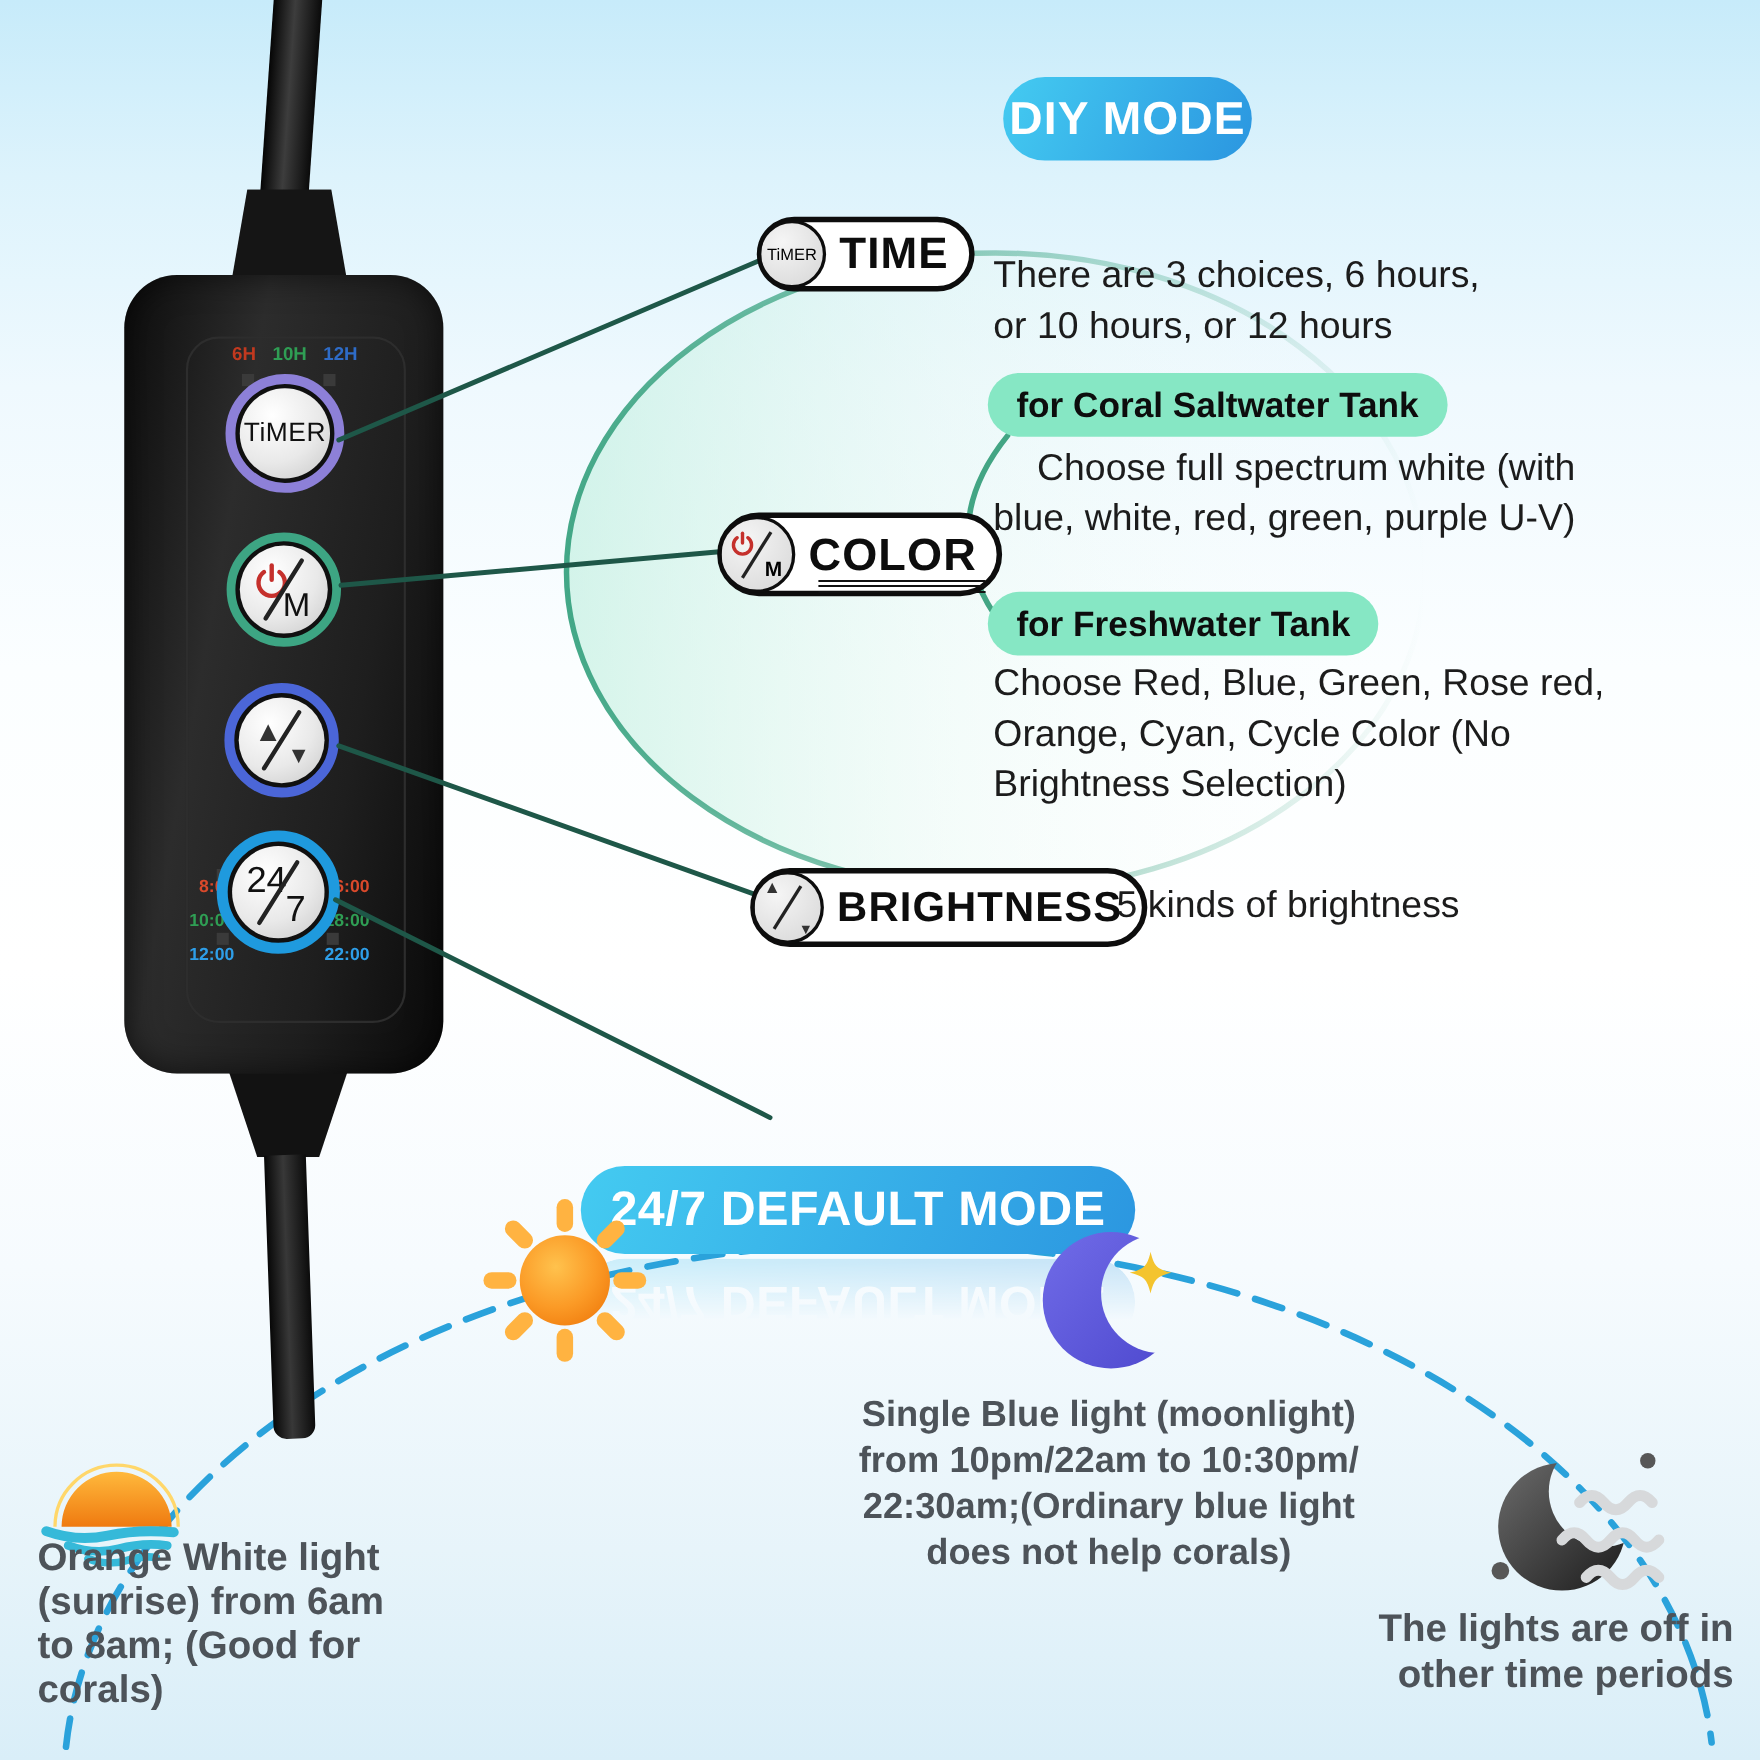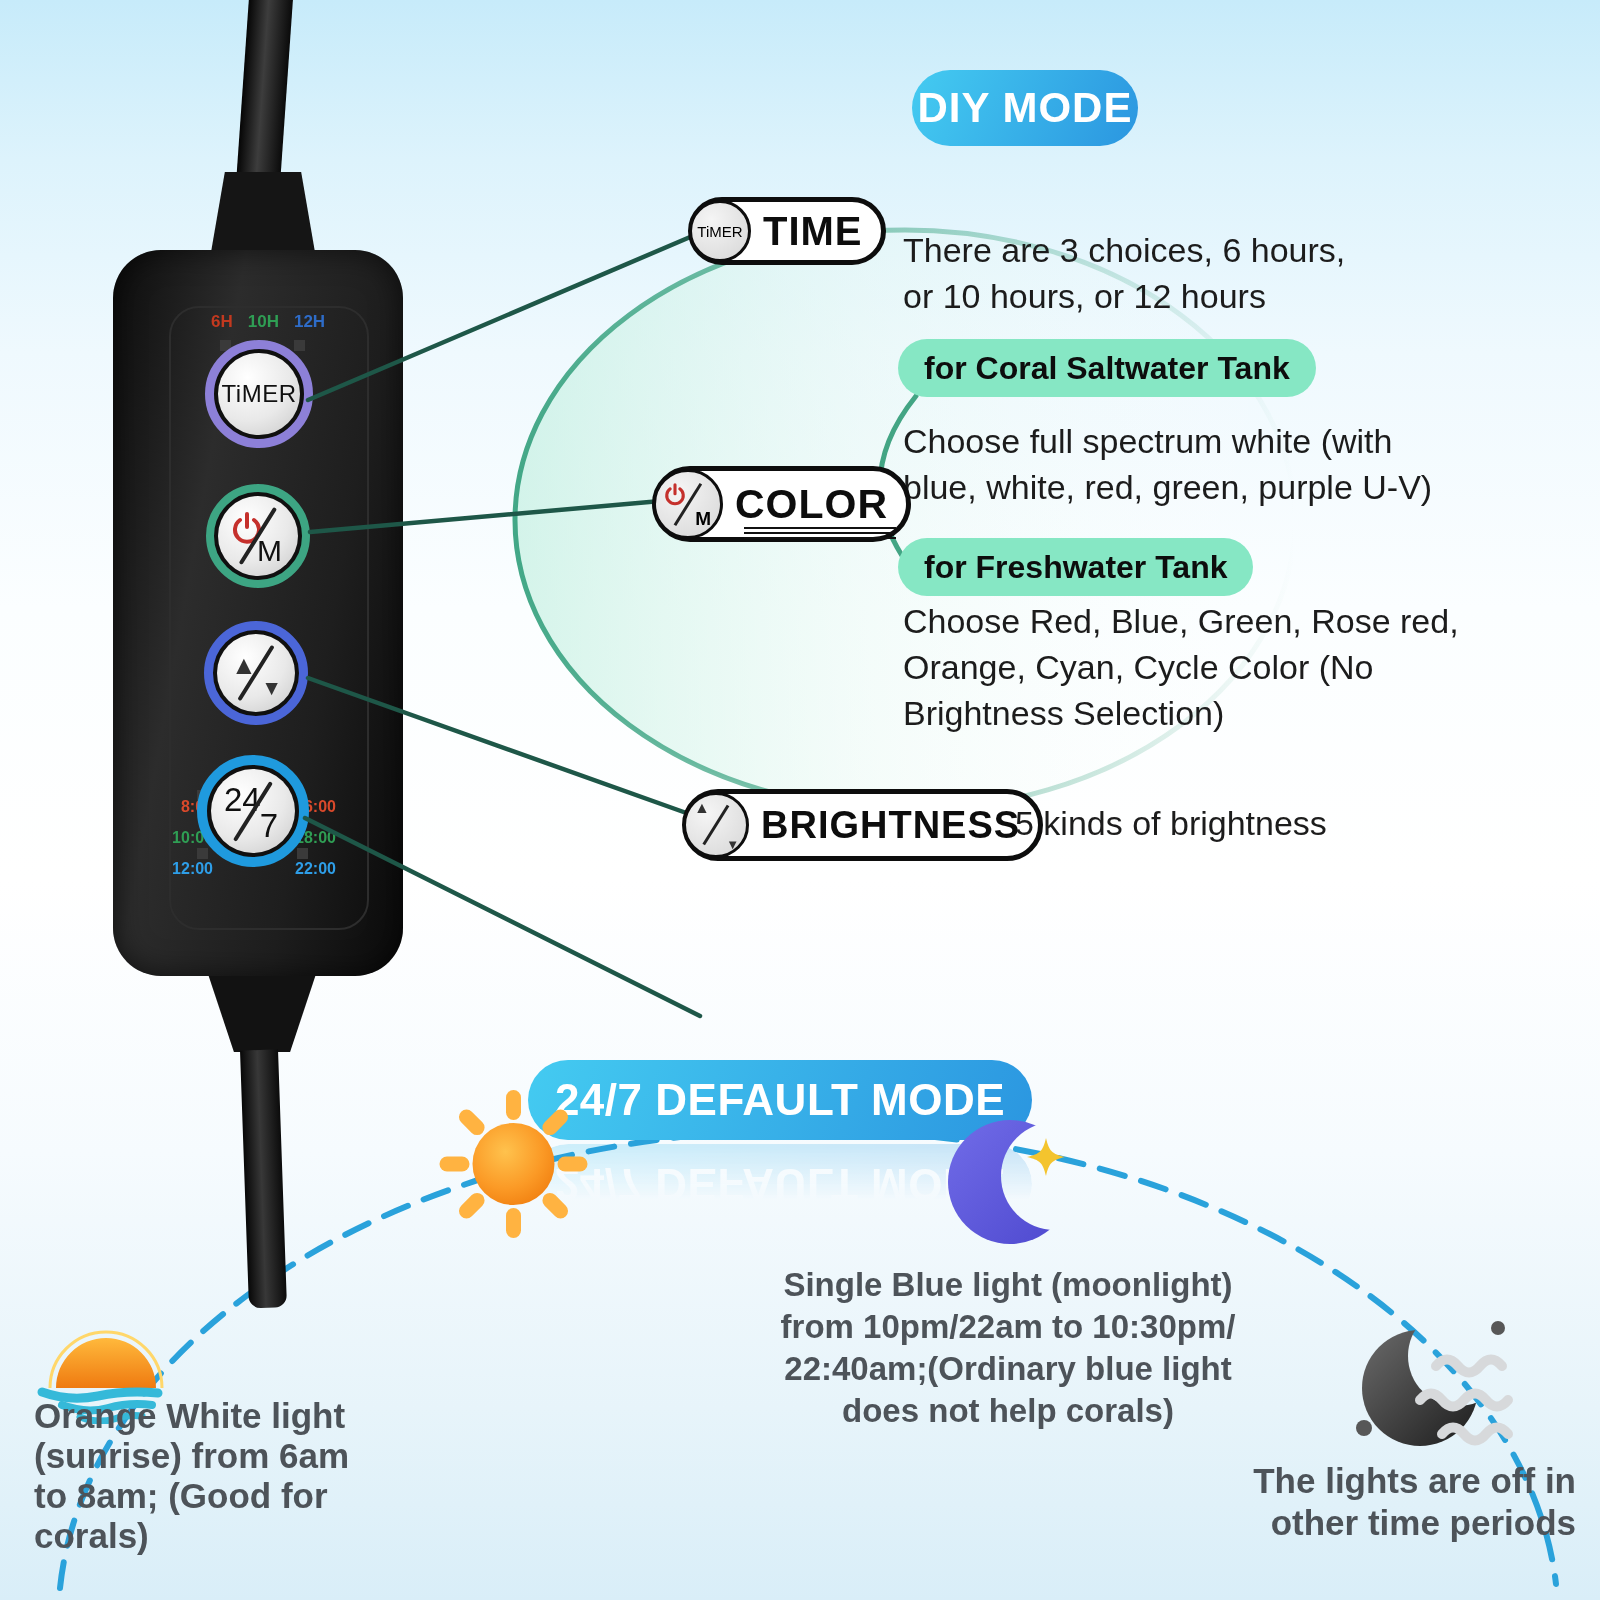--- a/index.html
+++ b/index.html
@@ -87,21 +87,21 @@
     -webkit-mask-image:linear-gradient(to top,#000 5%,transparent 70%);
     mask-image:linear-gradient(to top,#000 5%,transparent 70%);}
 
   .mint{position:absolute;background:#86e7c4;border-radius:30px;height:58px;
     display:flex;align-items:center;padding:0 26px;font-weight:bold;font-size:32px;color:#0d0d0d;}
   .mint-coral{left:898px;top:339px;}
   .mint-fresh{left:898px;top:538px;}
 
   .para{position:absolute;font-size:34px;line-height:46px;color:#1c1c1c;white-space:pre-line;}
   .para-time{left:903px;top:197px;margin-top:30px;}
-  .para-coral{left:903px;top:418px;}
+  .para-coral{left:903px;top:402px;text-align:right;}
   .para-fresh{left:903px;top:598px;}
   .para-bright{left:1015px;top:800px;}
 
   .btext{position:absolute;font-weight:bold;color:#4d5359;white-space:pre-line;}
   .btext-day{left:338px;top:1230px;width:380px;text-align:center;font-size:33px;line-height:41px;}
   .btext-night{left:748px;top:1264px;width:520px;text-align:center;font-size:33px;line-height:42px;}
   .btext-sunrise{left:34px;top:1396px;width:370px;font-size:35px;line-height:40px;}
   .btext-off{left:1140px;top:1460px;width:436px;text-align:right;font-size:35px;line-height:42px;}
 </style>
 </head>
@@ -314,21 +314,21 @@
     <circle cx="82" cy="82" r="58" fill="url(#dmG)" mask="url(#dmCut)"></circle>
     <circle cx="160" cy="22" r="7" fill="#575757"></circle>
     <circle cx="26" cy="122" r="8" fill="#575757"></circle>
     <path d="M98,60 q11,-13 22,0 t22,0 t22,0" fill="none" stroke="#d7d9db" stroke-width="10" stroke-linecap="round"></path>
     <path d="M82,94 q11,-13 22,0 t22,0 t22,0 t22,0" fill="none" stroke="#d7d9db" stroke-width="10" stroke-linecap="round"></path>
     <path d="M104,128 q11,-13 22,0 t22,0 t22,0" fill="none" stroke="#d7d9db" stroke-width="10" stroke-linecap="round"></path>
   </svg>
 
   <div class="btext btext-night">Single Blue light (moonlight)
 from 10pm/22am to 10:30pm/
-22:40am;(Ordinary blue light
+22:30am;(Ordinary blue light
 does not help corals)</div>
   <div class="btext btext-sunrise">Orange White light
 (sunrise) from 6am
 to 8am; (Good for
 corals)</div>
   <div class="btext btext-off">The lights are off in
 other time periods</div>
 
 </div>
 

